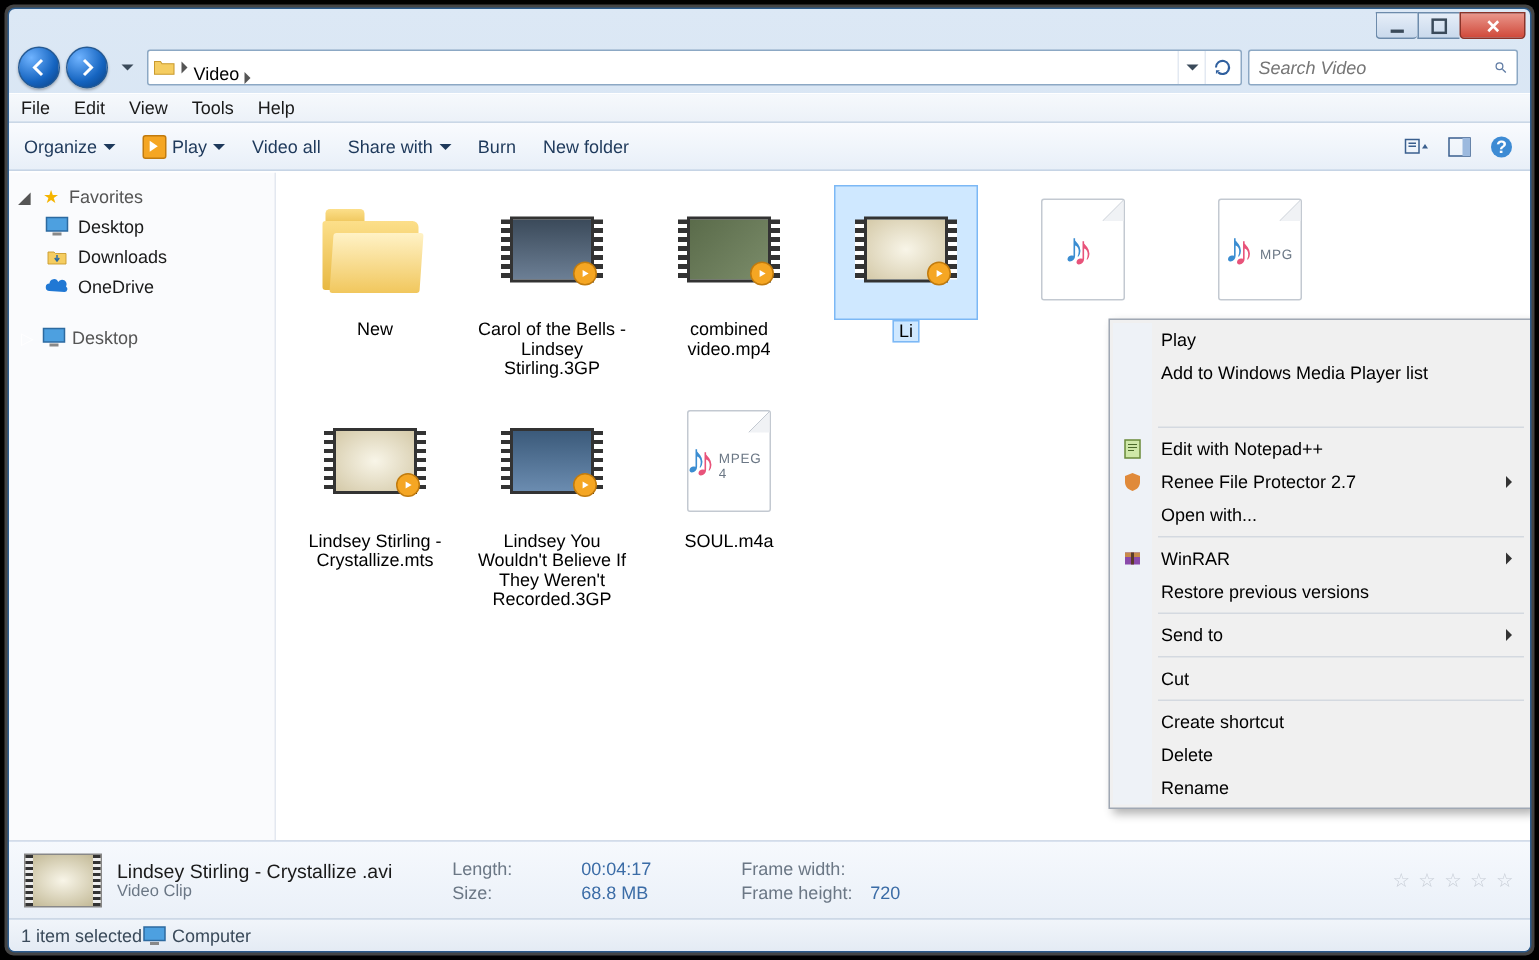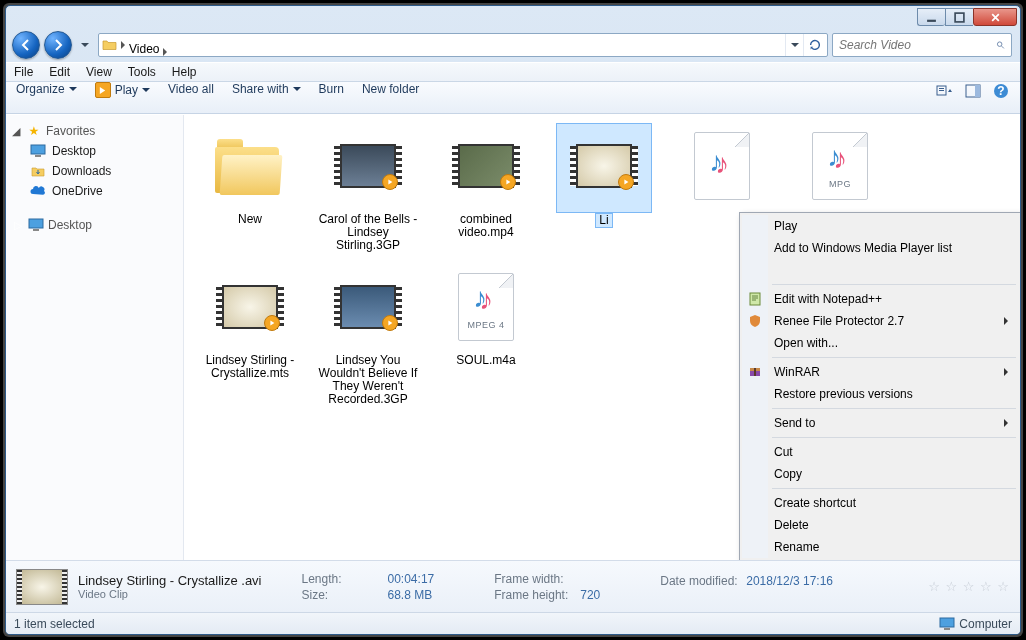--- a/index.html
+++ b/index.html
@@ -28,21 +28,21 @@
 .addrbar .refico{width:22px;height:22px;display:flex;align-items:center;justify-content:center;border-left:1px solid #e3e9f2}
 .searchbox{width:180px;height:24px;background:#fff;border:1px solid #8ca8c4;display:flex;align-items:center;padding:0 6px;border-radius:2px;margin-right:2px}
 .searchbox input{border:none;outline:none;flex:1;font-style:italic;color:#888}
 .searchbox .sico{width:16px;height:16px}
 
 
 .menubar{height:20px;background:linear-gradient(#f6f9fc,#ecf1f8);border-top:1px solid #fff;border-bottom:1px solid #cad7e6;display:flex;align-items:center;padding:0 8px;gap:16px}
 .menubar span{color:#1a1a1a}
 
 
-.toolbar{height:32px;background:linear-gradient(#f9fbfe,#e8eff8);border-bottom:1px solid #c6d4e5;display:flex;align-items:flex-start;padding:0 10px;gap:18px}
+.toolbar{height:32px;background:linear-gradient(#f9fbfe,#e8eff8);border-bottom:1px solid #c6d4e5;display:flex;align-items:center;padding:0 10px;gap:18px}
 .toolbar .tbitem{color:#1e395b;display:flex;align-items:center;gap:4px}
 .toolbar .playico{width:16px;height:16px;background:#f5a623;border:1px solid #c17b0e;border-radius:2px;display:flex;align-items:center;justify-content:center}
 .toolbar .playico svg{width:9px;height:9px;fill:#fff}
 .toolbar .rt{margin-left:auto;display:flex;align-items:center;gap:10px}
 .toolbar .ico{width:18px;height:18px;display:flex;align-items:center;justify-content:center}
 .tri{width:0;height:0;border-left:4px solid transparent;border-right:4px solid transparent;border-top:4px solid #1e395b}
 
 
 .body{flex:1;display:flex;background:#fff;overflow:hidden;border-top:1px solid #fff}
 .sidebar{width:178px;border-right:1px solid #e3e8f0;padding:6px 2px;background:#fafbfd;overflow-y:auto}
@@ -73,21 +73,21 @@
 .vthumb .sprocket{position:absolute;top:0;bottom:0;width:6px;background:repeating-linear-gradient(#333 0 3px,#fff 3px 6px)}
 .vthumb .sprocket.l{left:-8px}
 .vthumb .sprocket.r{right:-8px}
 .vthumb .play{position:absolute;right:-4px;bottom:-4px;width:16px;height:16px;background:#f5a623;border:1px solid #c17b0e;border-radius:50%;display:flex;align-items:center;justify-content:center}
 .vthumb .play svg{width:8px;height:8px;fill:#fff}
 .vthumb.c2{background:linear-gradient(135deg,#5a6b4a,#7b8c6a)}
 .vthumb.c3{background:radial-gradient(#f8f5e8,#d4c9a8)}
 .vthumb.c4{background:linear-gradient(#3b5a7a,#6b8cb0)}
 
 
-.gfile{width:56px;height:68px;background:#fff;border:1px solid #c3c9d1;border-radius:2px;position:relative;display:flex;flex-direction:column;align-items:center;justify-content:center}
+.gfile{width:56px;height:68px;background:#fff;border:1px solid #c3c9d1;border-radius:2px;position:relative;display:flex;flex-direction:row;align-items:center;justify-content:center}
 .gfile .corner{position:absolute;top:0;right:0;width:14px;height:14px;background:linear-gradient(135deg,transparent 48%,#c3c9d1 50%,#f0f2f5 52%)}
 .gfile .note{width:22px;height:26px;position:relative;margin-top:4px}
 .gfile .note::before{content:"♪";font-size:28px;color:#3b8dd1;position:absolute;left:-2px;top:-6px;text-shadow:6px 2px 0 #e8537a}
 .gfile .mlabel{font-size:9px;color:#6b7785;margin-top:6px;letter-spacing:.5px}
 
 
 .ctxmenu{position:absolute;left:555px;top:97px;width:282px;background:#f0f0f0;border:1px solid #a0a8b4;box-shadow:3px 3px 6px rgba(0,0,0,.3);padding:2px}
 .ctxmenu .strip{position:absolute;left:2px;top:2px;bottom:2px;width:26px;background:#eef2f7}
 .ctxitem{height:22px;display:flex;align-items:center;padding-left:32px;position:relative}
 .ctxitem .arrow{position:absolute;right:10px;width:0;height:0;border-top:4px solid transparent;border-bottom:4px solid transparent;border-left:4px solid #333}
@@ -104,21 +104,21 @@
 .details .dname{color:#1a1a1a;font-size:13px}
 .details .dtype{color:#6b7785;font-size:11px}
 .details .metas{display:flex;gap:60px;margin-left:30px}
 .details .metac{display:flex;flex-direction:column;gap:2px}
 .details .metar{display:flex;gap:6px;font-size:11px}
 .details .mlbl{color:#6b7785;min-width:80px}
 .details .mval{color:#3b6ca6}
 .details .stars{color:#c7cdd6;font-size:13px;letter-spacing:1px}
 
 
-.status{height:22px;background:linear-gradient(#f1f5fa,#e4ebf4);border-top:1px solid #cdd8e6;display:flex;align-items:center;padding:0 8px;justify-content:space-between;font-size:11px;color:#3a4a5a}
+.status{height:22px;background:linear-gradient(#f1f5fa,#e4ebf4);border-top:1px solid #cdd8e6;display:flex;align-items:center;padding:0 8px;font-size:11px;color:#3a4a5a}
 .status .comp{display:flex;align-items:center;gap:4px}
 
 .chev{width:0;height:0;border-left:4px solid transparent;border-right:4px solid transparent;border-top:4px solid #3a4a5a;display:inline-block}
 .rchev{width:0;height:0;border-top:4px solid transparent;border-bottom:4px solid transparent;border-left:4px solid #555;display:inline-block}
 </style>
 </head>
 <body>
 
 <div class="shadow">
 <div class="win">
@@ -471,23 +471,20 @@
               </div>
               <div class="ctxsep"></div>
               <div class="ctxitem">
                 <span>Send to</span>
                 <span class="arrow"></span>
               </div>
               <div class="ctxsep"></div>
               <div class="ctxitem">
                 <span>Cut</span>
               </div>
-              <div class="ctxitem">
-                <span>Copy</span>
-              </div>
               <div class="ctxsep"></div>
               <div class="ctxitem">
                 <span>Create shortcut</span>
               </div>
               <div class="ctxitem">
                 <span>Delete</span>
               </div>
               <div class="ctxitem">
                 <span>Rename</span>
               </div>
@@ -519,30 +516,20 @@
           <div class="metac">
             <div class="metar">
               <span class="mlbl">Frame width:</span>
               <span class="mval"></span>
             </div>
             <div class="metar">
               <span class="mlbl">Frame height:</span>
               <span class="mval">720</span>
             </div>
           </div>
-          <div class="metac">
-            <div class="metar">
-              <span class="mlbl"></span>
-              <span class="mval"></span>
-            </div>
-            <div class="metar">
-              <span class="mlbl">Date modified:</span>
-              <span class="mval">2018/12/3 17:16</span>
-            </div>
-          </div>
         </div>
     <div style="margin-left:auto"><span class="stars">☆ ☆ ☆ ☆ ☆</span></div>
   </div>
 
   <div class="status">
     <span>1 item selected</span>
     <span class="comp">
       <svg width="16" height="14" viewBox="0 0 16 14">
             <rect x="1" y="1" width="14" height="9" fill="#4da0e0" stroke="#2c6aa0"></rect>
             <rect x="5" y="11" width="6" height="2" fill="#888"></rect>

